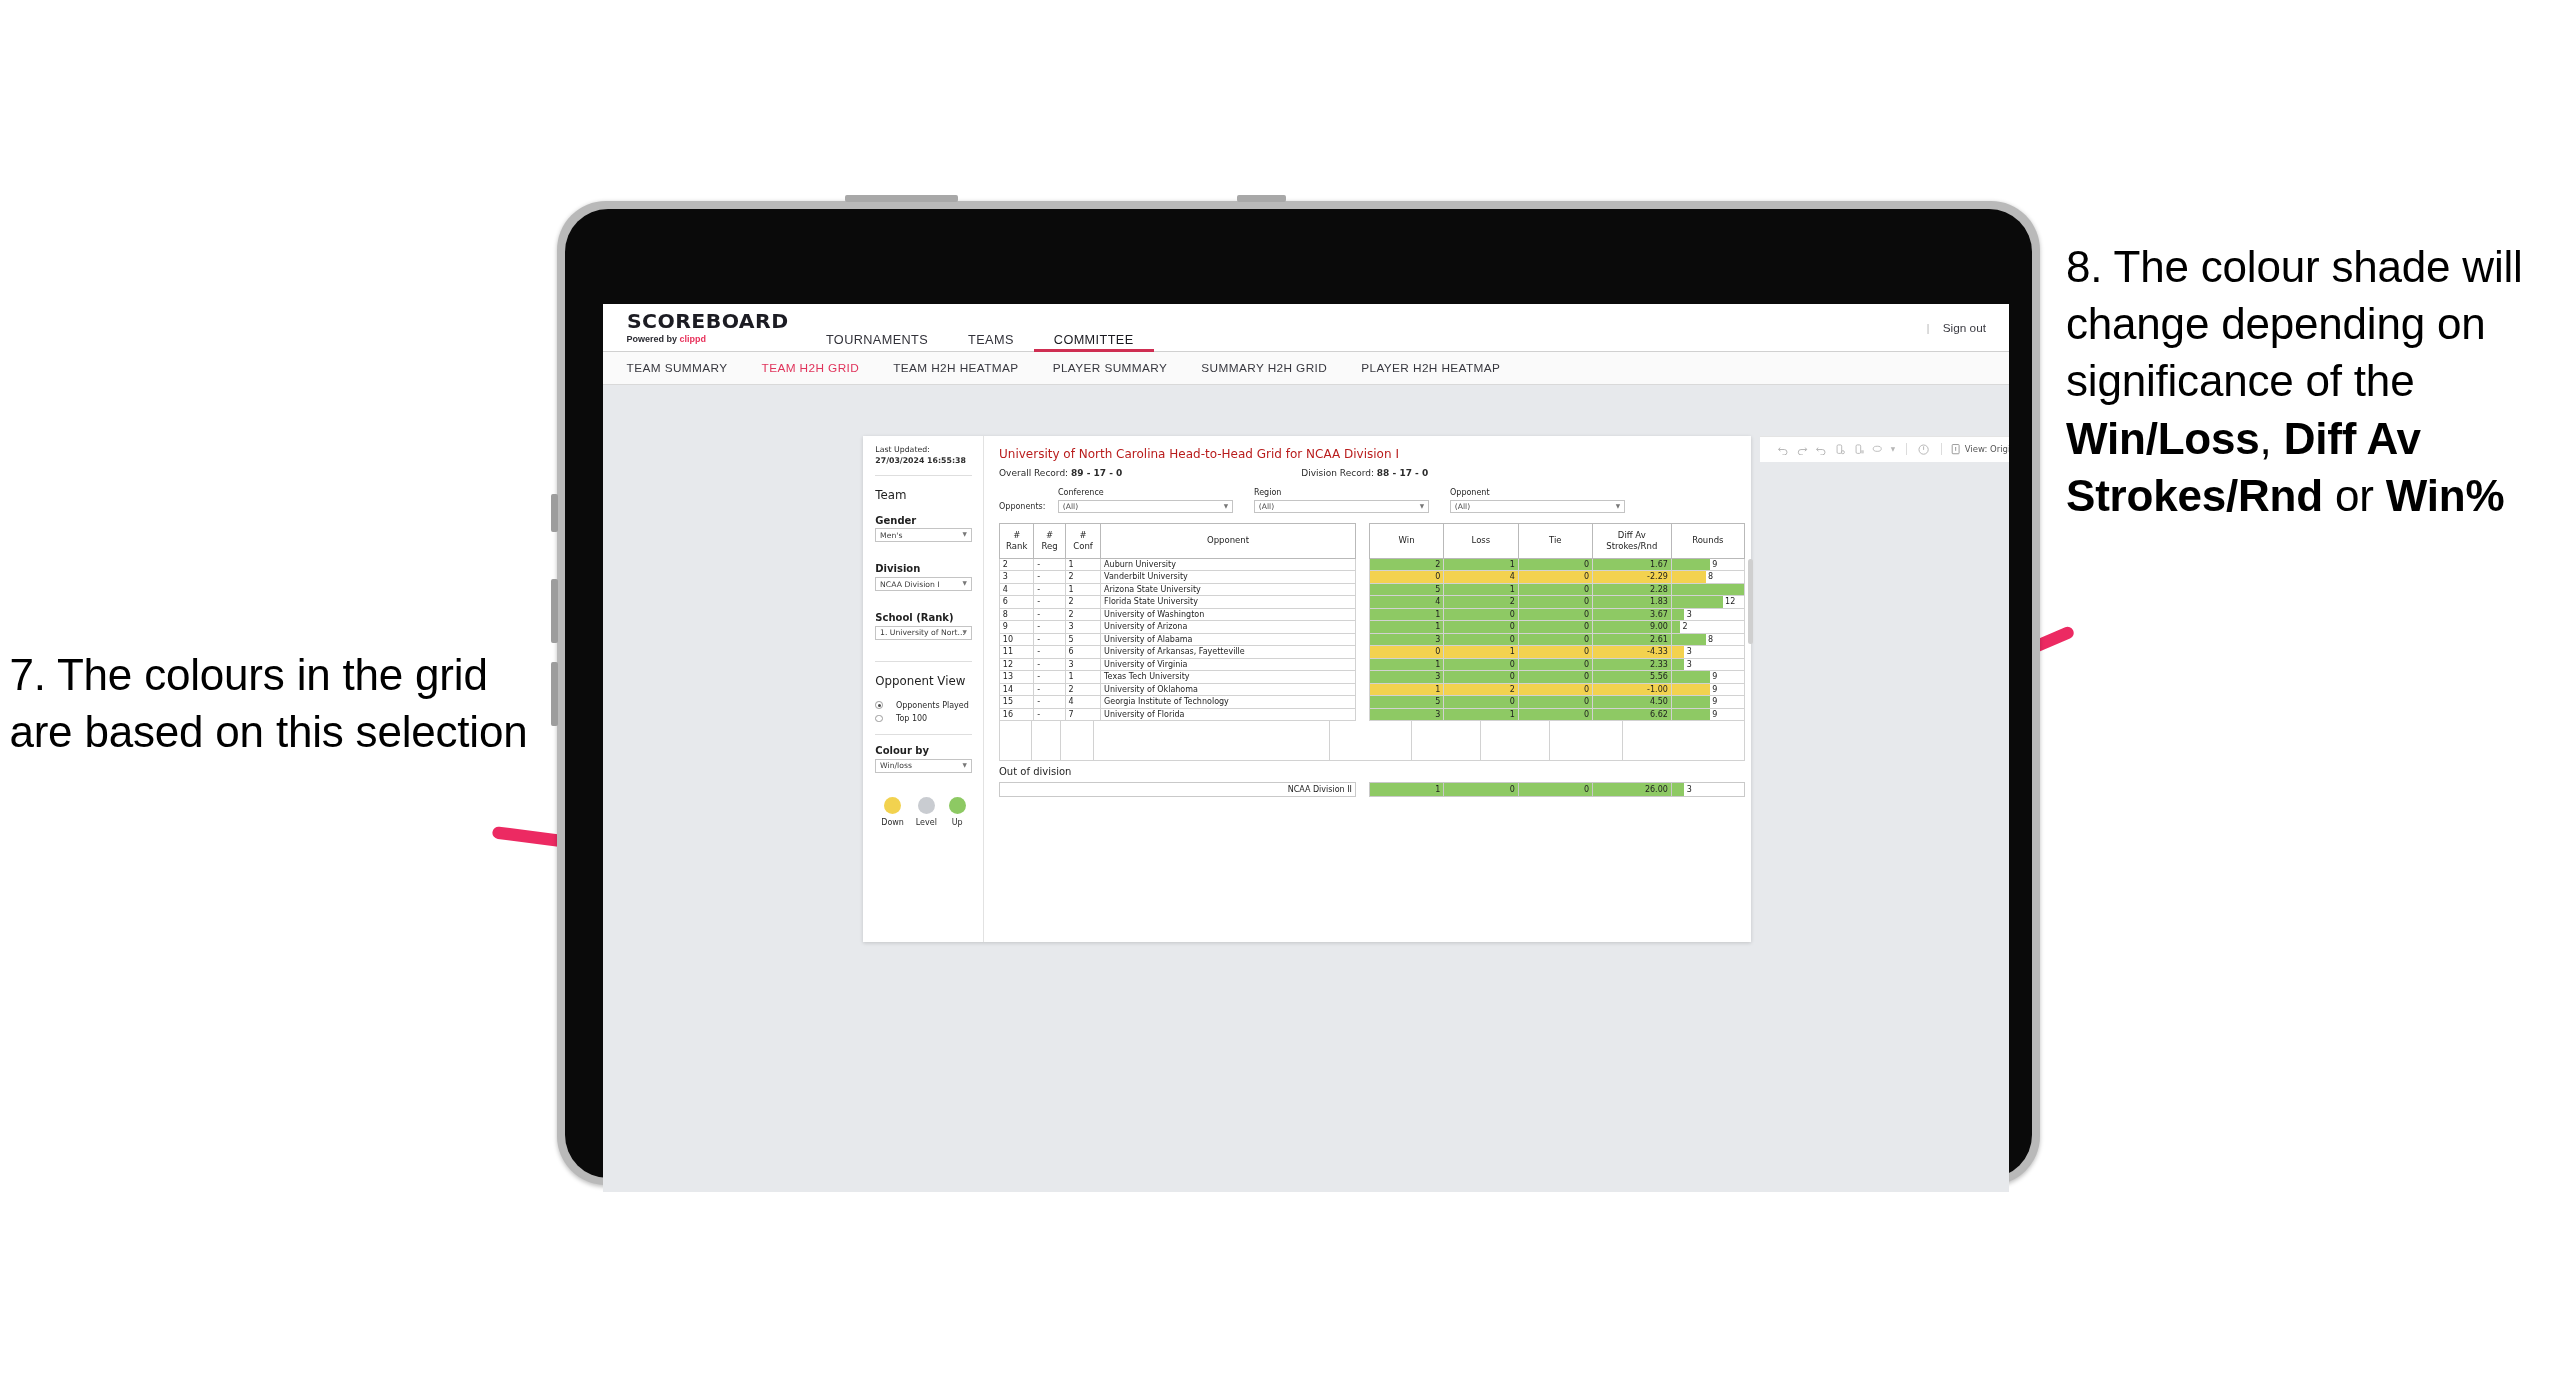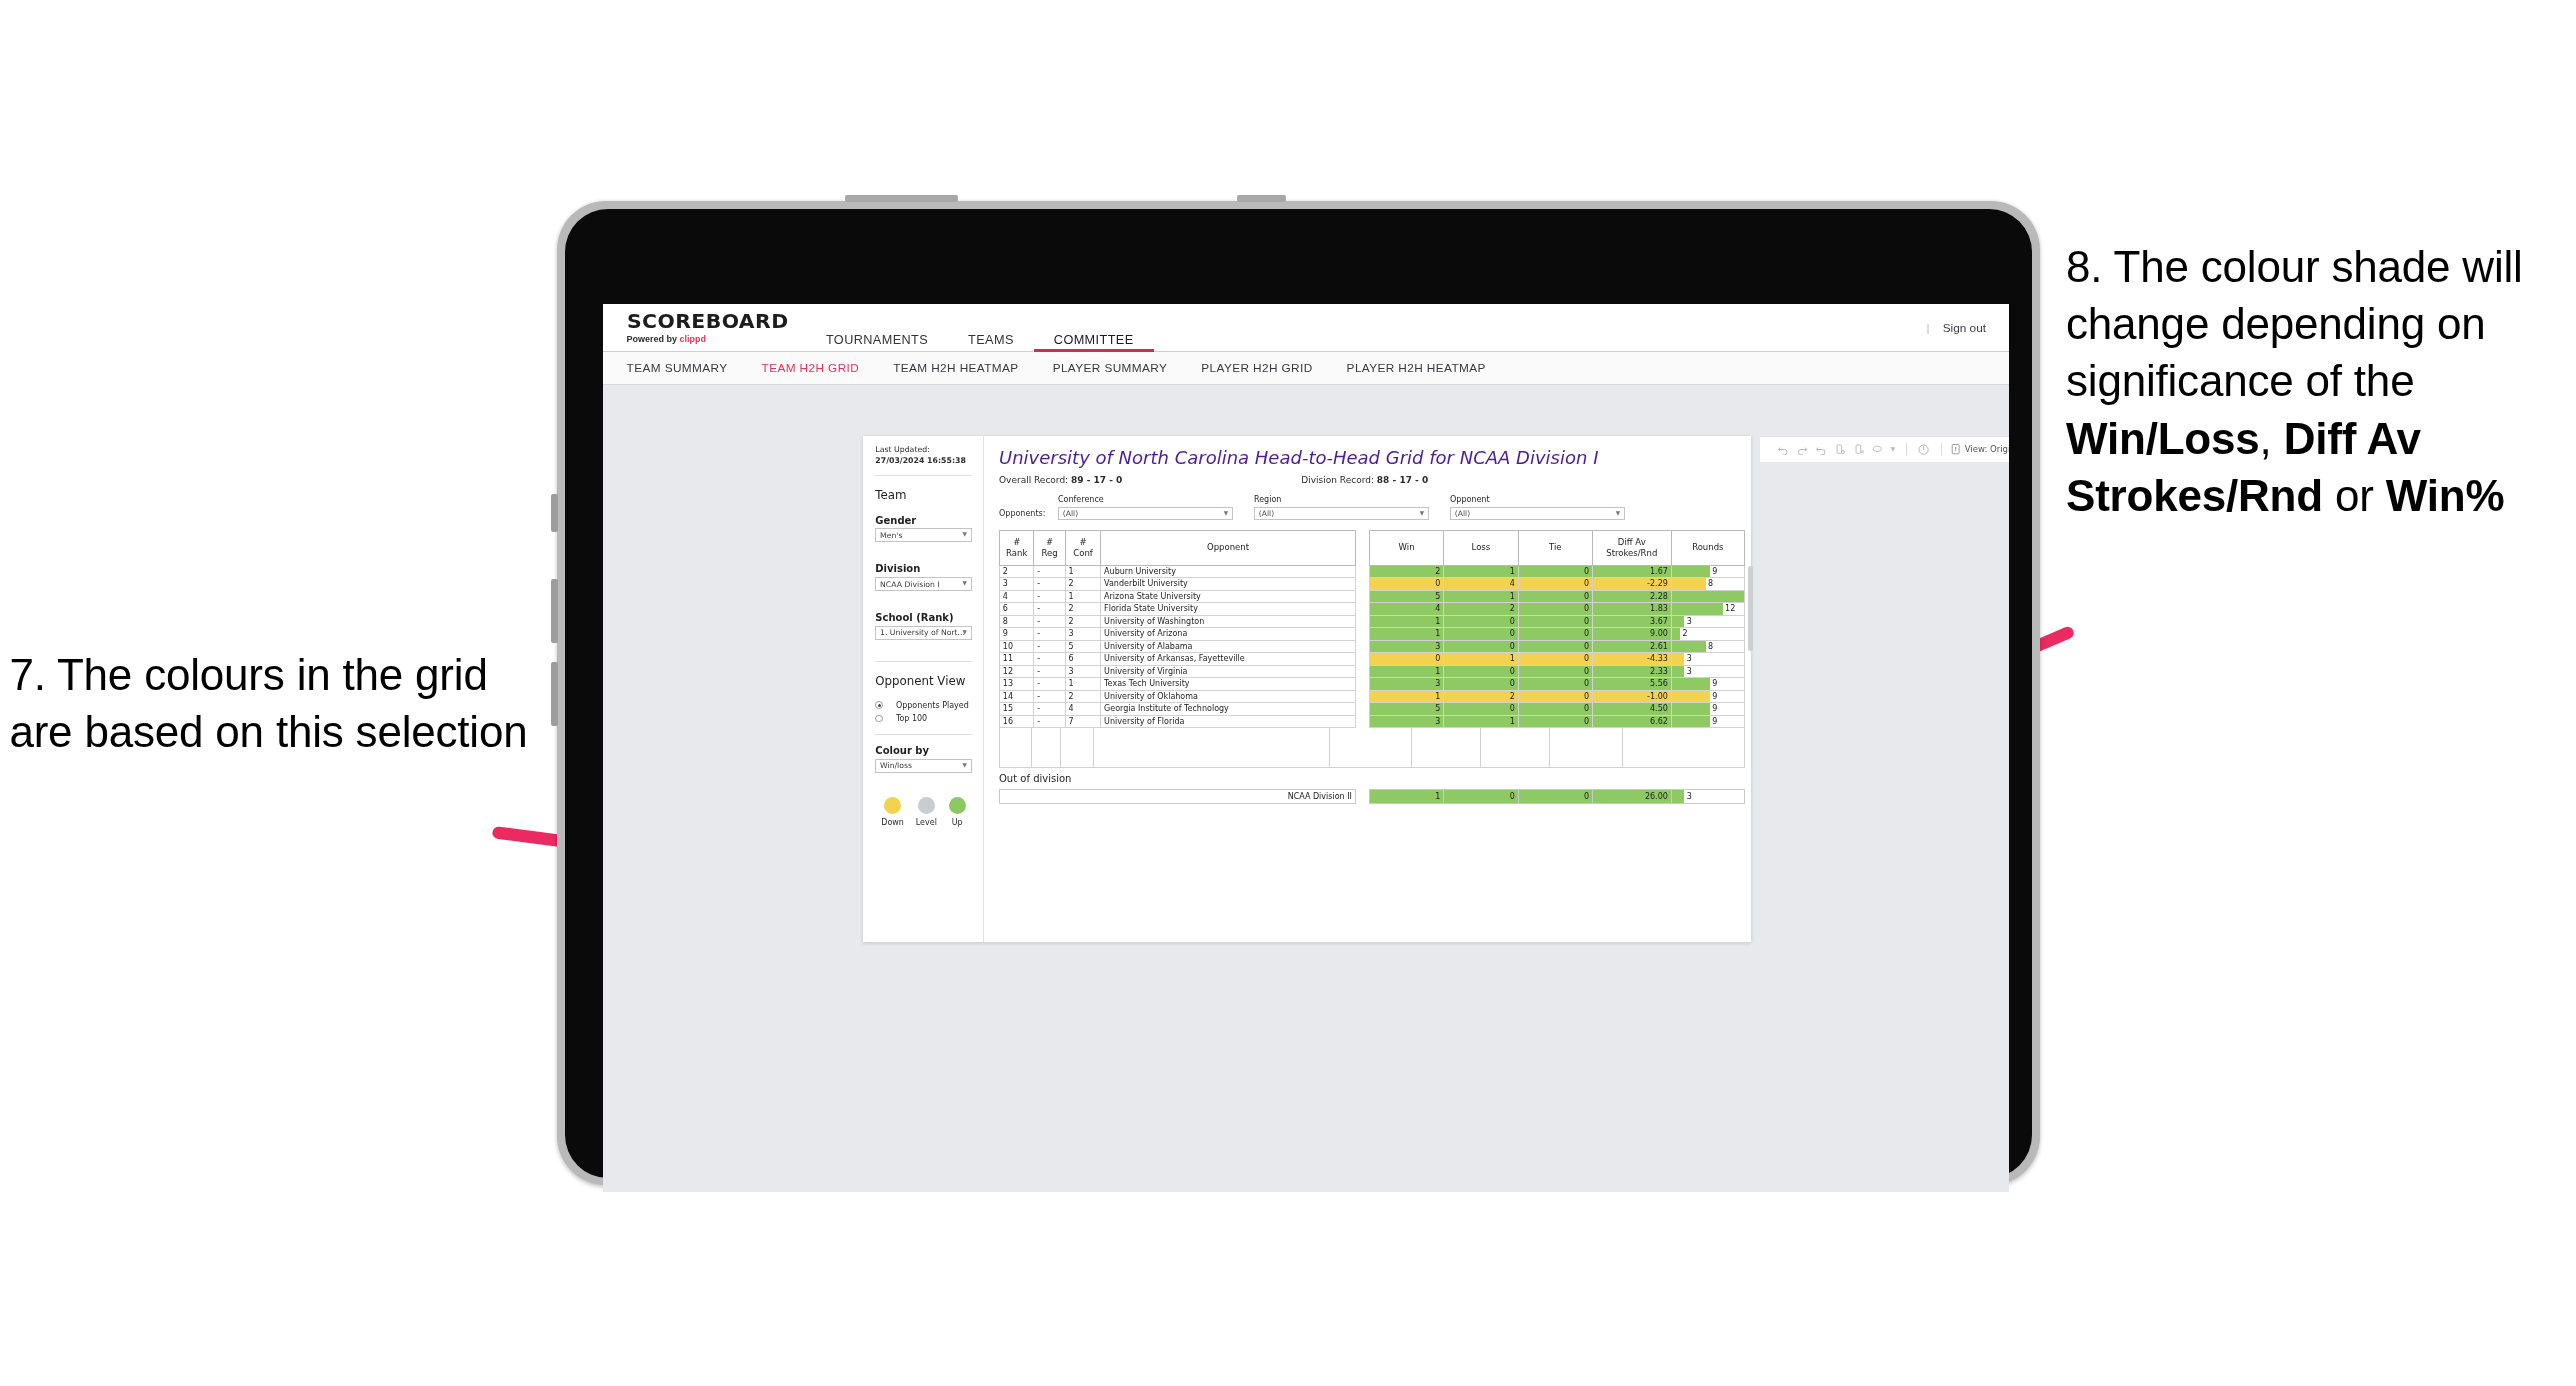--- a/index.html
+++ b/index.html
@@ -261,25 +261,24 @@
   
   #main {
     flex: 1;
     padding: 11.3px 15px 0 15px;
     box-sizing: border-box;
     min-width: 0;
     display: flex;
     flex-direction: column;
   }
   #main-title {
-    font-size: 18px;
-    color: #4c1d95;
+    font-size: 12px;
+    color: #b91c1c;
     font-weight: 400;
     white-space: nowrap;
-    font-style: italic;
   }
   #records {
     display: flex;
     margin-top: 6.6px;
     font-size: 9px;
     color: #2b2b2b;
   }
   #records .rec2 { margin-left: 179px; }
   #records b { font-weight: 700; }
 
@@ -500,21 +499,21 @@
       <span class="sep">|</span>
       <span>Sign out</span>
     </div>
   </div>
 
   <div id="subnav">
     <div class="subnav-item">TEAM SUMMARY</div>
     <div class="subnav-item active">TEAM H2H GRID</div>
     <div class="subnav-item">TEAM H2H HEATMAP</div>
     <div class="subnav-item">PLAYER SUMMARY</div>
-    <div class="subnav-item">PLAYER H2H GRID</div>
+    <div class="subnav-item">SUMMARY H2H GRID</div>
     <div class="subnav-item">PLAYER H2H HEATMAP</div>
   </div>
 
   <div id="dash">
     <div id="dash-body">
 
       <div id="filters">
         <div id="last-updated">
           <span>Last Updated: </span><b>27/03/2024 16:55:38</b>
         </div>

